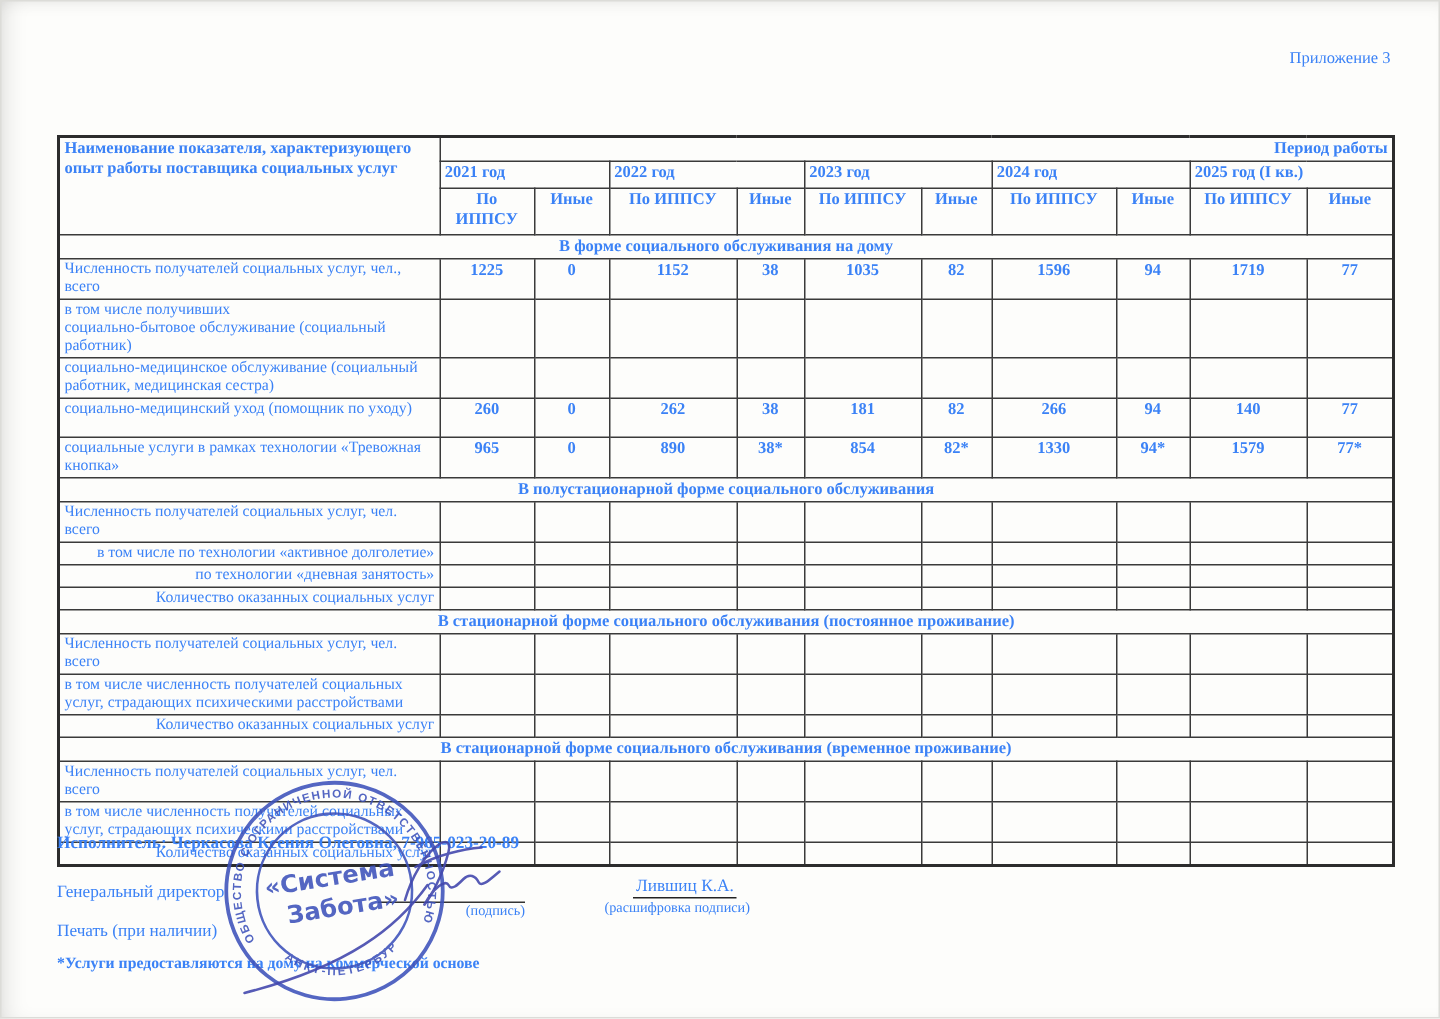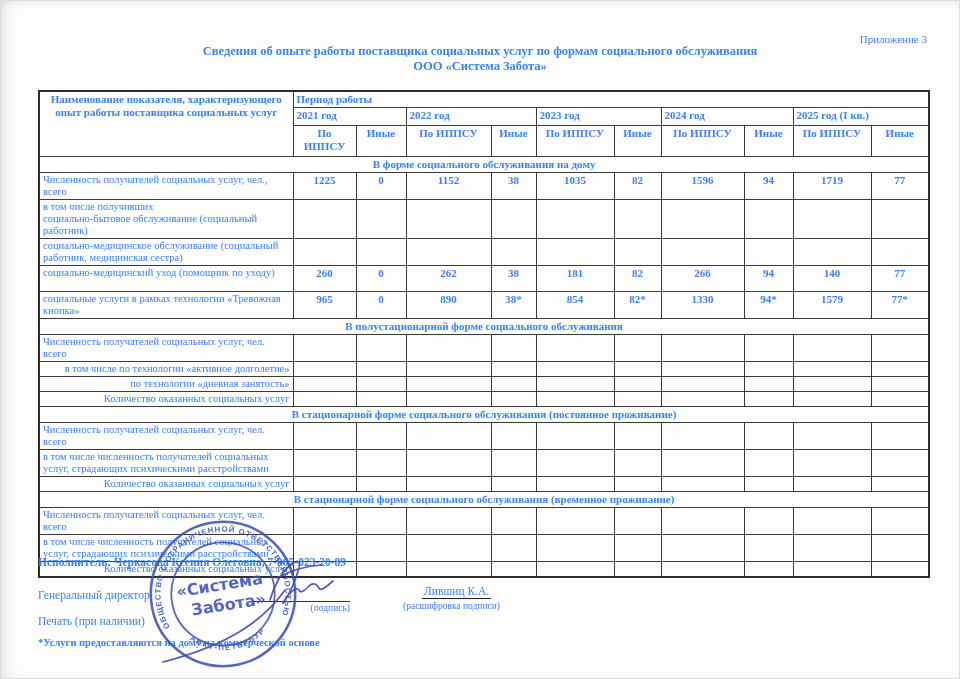--- a/index.html
+++ b/index.html
@@ -32,24 +32,24 @@
   }
   table.report td{
     border:1px solid #3a3a3a;
     padding:1px 3px;
     vertical-align:top;
     line-height:1.15;
     overflow:hidden;
   }
   table.report{border:2px solid #2c2c2c;}
   td.name-head{
-    font-weight:bold;text-align:center;vertical-align:top;
+    font-weight:bold;vertical-align:top;
     font-size:11px;padding-top:4px;line-height:1.25;
   }
-  td.period{font-weight:bold;text-align:left;height:13px;font-size:11px;line-height:1;}
+  td.period{font-weight:bold;text-align:right;height:13px;font-size:11px;line-height:1;}
   td.year{font-weight:bold;height:15px;font-size:11px;line-height:1.1;}
   td.sub{font-weight:bold;text-align:center;font-size:11px;height:28px;line-height:1.2;vertical-align:top;padding-top:2px;}
   td.section{
     font-weight:bold;text-align:center;
     height:12px;line-height:1.05;font-size:11px;
     border-left:2px solid #2c2c2c;border-right:2px solid #2c2c2c;
     padding:0 2px;
   }
   td.rlabel{white-space:pre-line;}
   td.val{font-weight:bold;text-align:center;font-size:11px;}
@@ -67,24 +67,20 @@
   .stamp{position:absolute;left:145px;top:516px;width:156px;height:156px;opacity:.88;}
   .signature{position:absolute;left:225px;top:548px;width:150px;height:110px;overflow:visible;opacity:.9;}
 </style>
 </head>
 <body>
 
 <div class="page">
 
   <div class="appendix">Приложение 3</div>
 
-  <div class="title">
-    <div>Сведения об опыте работы поставщика социальных услуг по формам социального обслуживания</div>
-    <div>ООО «Система Забота»</div>
-  </div>
 
   <table class="report">
     <colgroup>
       <col style="width:254px">
         <col style="width:63px">
         <col style="width:50px">
       <col style="width:85px">
         <col style="width:45px">
         <col style="width:78px">
       <col style="width:47px">

